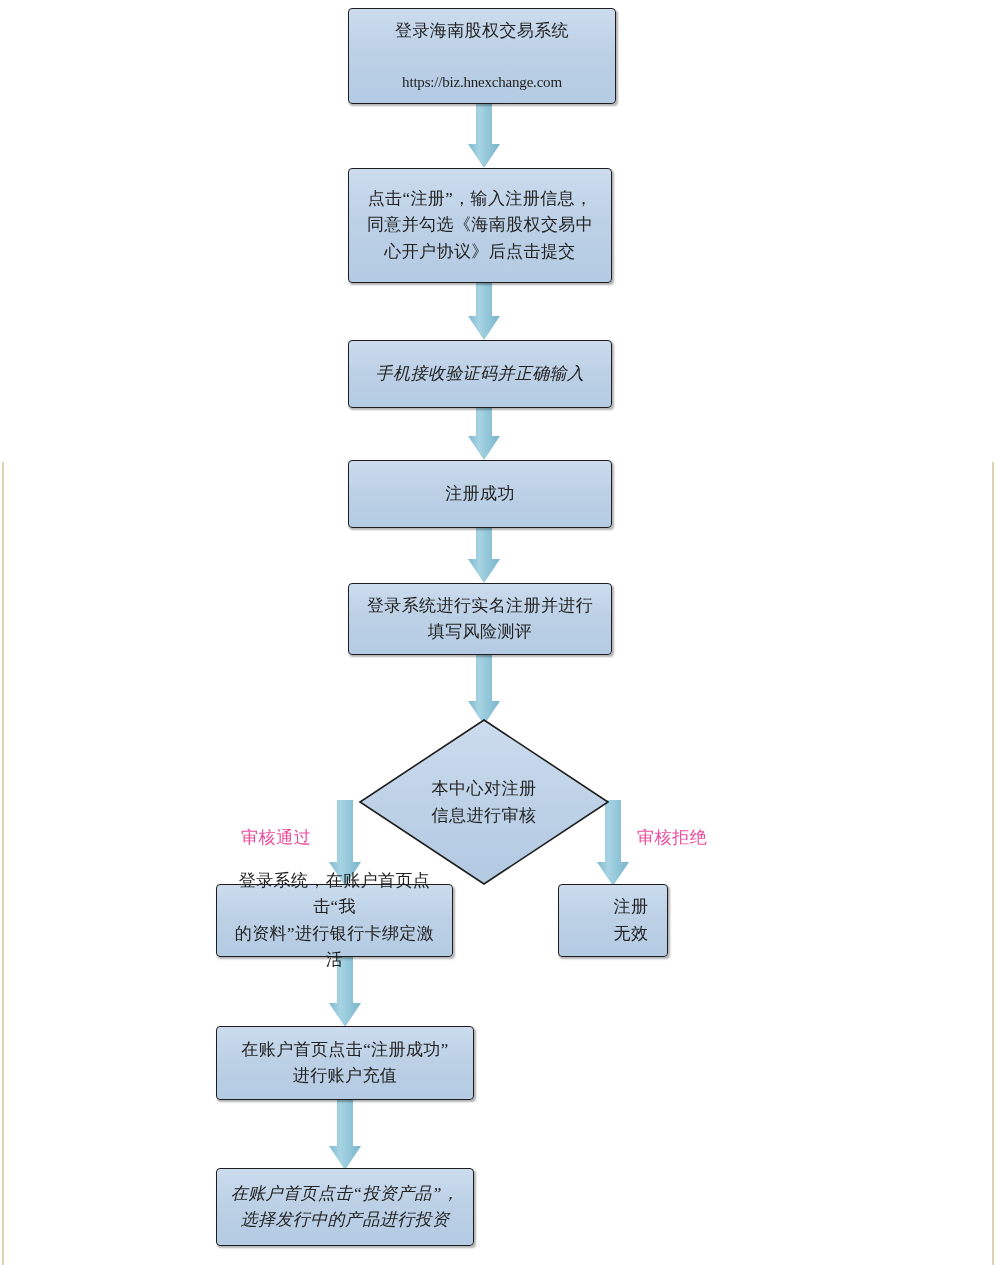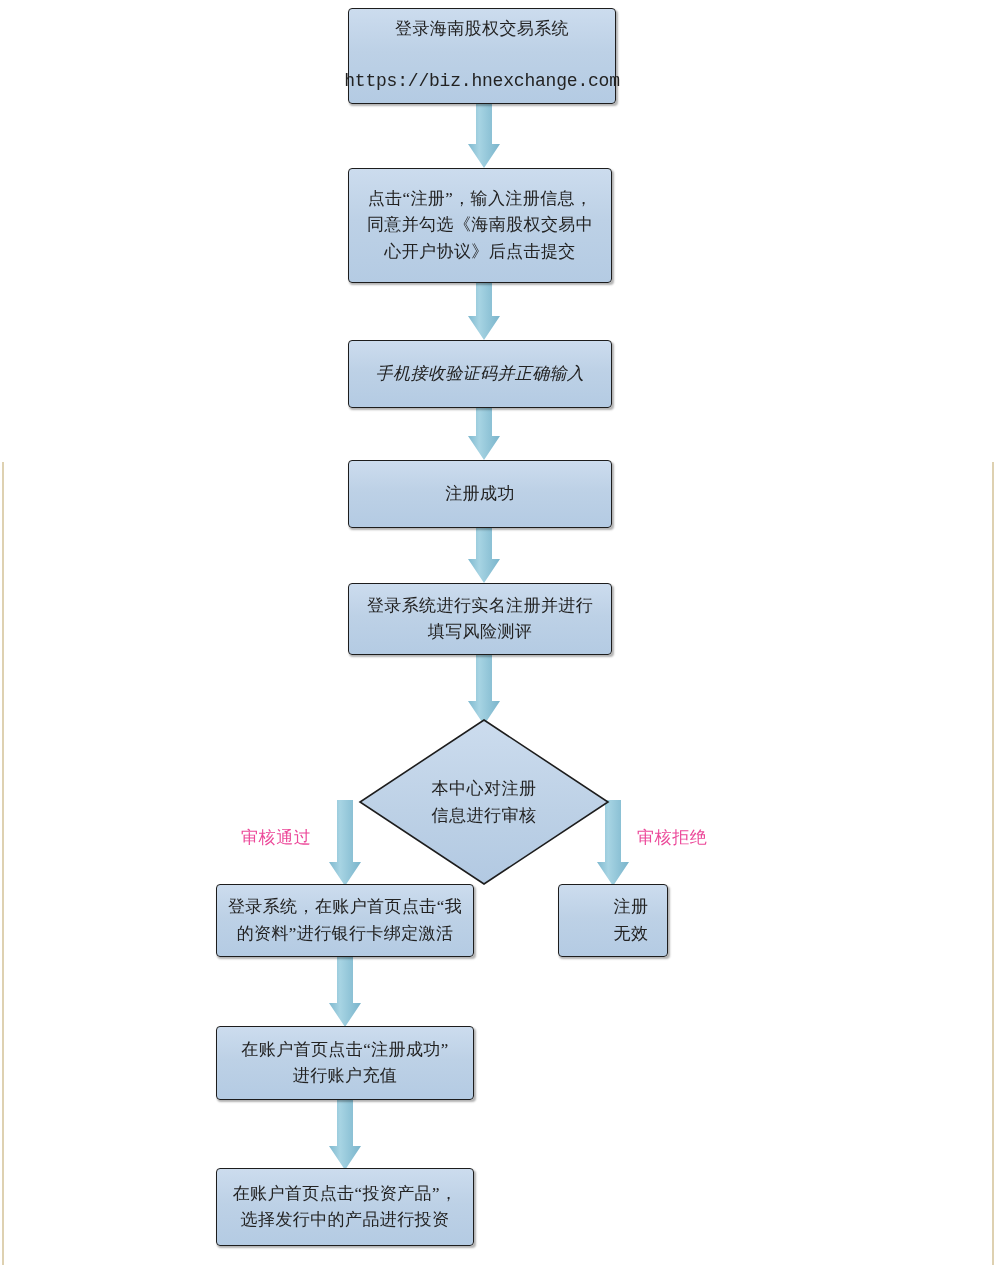--- a/index.html
+++ b/index.html
@@ -52,22 +52,22 @@
   }
   .node .txt {
     display: block;
     padding: 0 10px;
     white-space: pre-line;
   }
   .node.mixed .txt {
     white-space: pre-line;
   }
   .node.mixed .url {
-    font-family: Liberation Mono, monospace;
-    font-size: 18px;
+    font-family: Liberation Serif, serif;
+    font-size: 15px;
     letter-spacing: -0.2px;
     display: block;
     white-space: nowrap;
   }
   .node.mixed .cn {
     display: block;
     font-size: 17px;
   }
 
   
@@ -216,32 +216,32 @@
       <polygon points="126,2 250,84 126,166 2,84" fill="url(#dg1)" stroke="#1D1D1D" stroke-width="1.6"></polygon>
     </svg>
     <div class="diamond-label">本中心对注册
 信息进行审核</div>
   </div>
 
   <div class="branch-label" style="left:241px; top:826px;">审核通过</div>
 
   <div class="branch-label" style="left:637px; top:826px;">审核拒绝</div>
 
-  <div class="node" style="left:216px; top:884px; width:258px; height:73px;">
+  <div class="node" style="left:216px; top:884px; width:237px; height:73px;">
     <span class="txt">登录系统，在账户首页点击“我
 的资料”进行银行卡绑定激活</span>
   </div>
 
   <div class="node" style="left:558px; top:884px; width:110px; height:73px;padding-left:36px;">
     <span class="txt">注册无效</span>
   </div>
 
   <div class="node" style="left:216px; top:1026px; width:258px; height:74px;">
     <span class="txt">在账户首页点击“注册成功”
 进行账户充值</span>
   </div>
 
-  <div class="node" style="left:216px; top:1168px; width:258px; height:78px;">
+  <div class="node" style="left:216px; top:1168px; width:258px; height:78px;font-style:italic;">
     <span class="txt">在账户首页点击“投资产品”，
 选择发行中的产品进行投资</span>
   </div>
 
 </div>
 
 </body></html>

